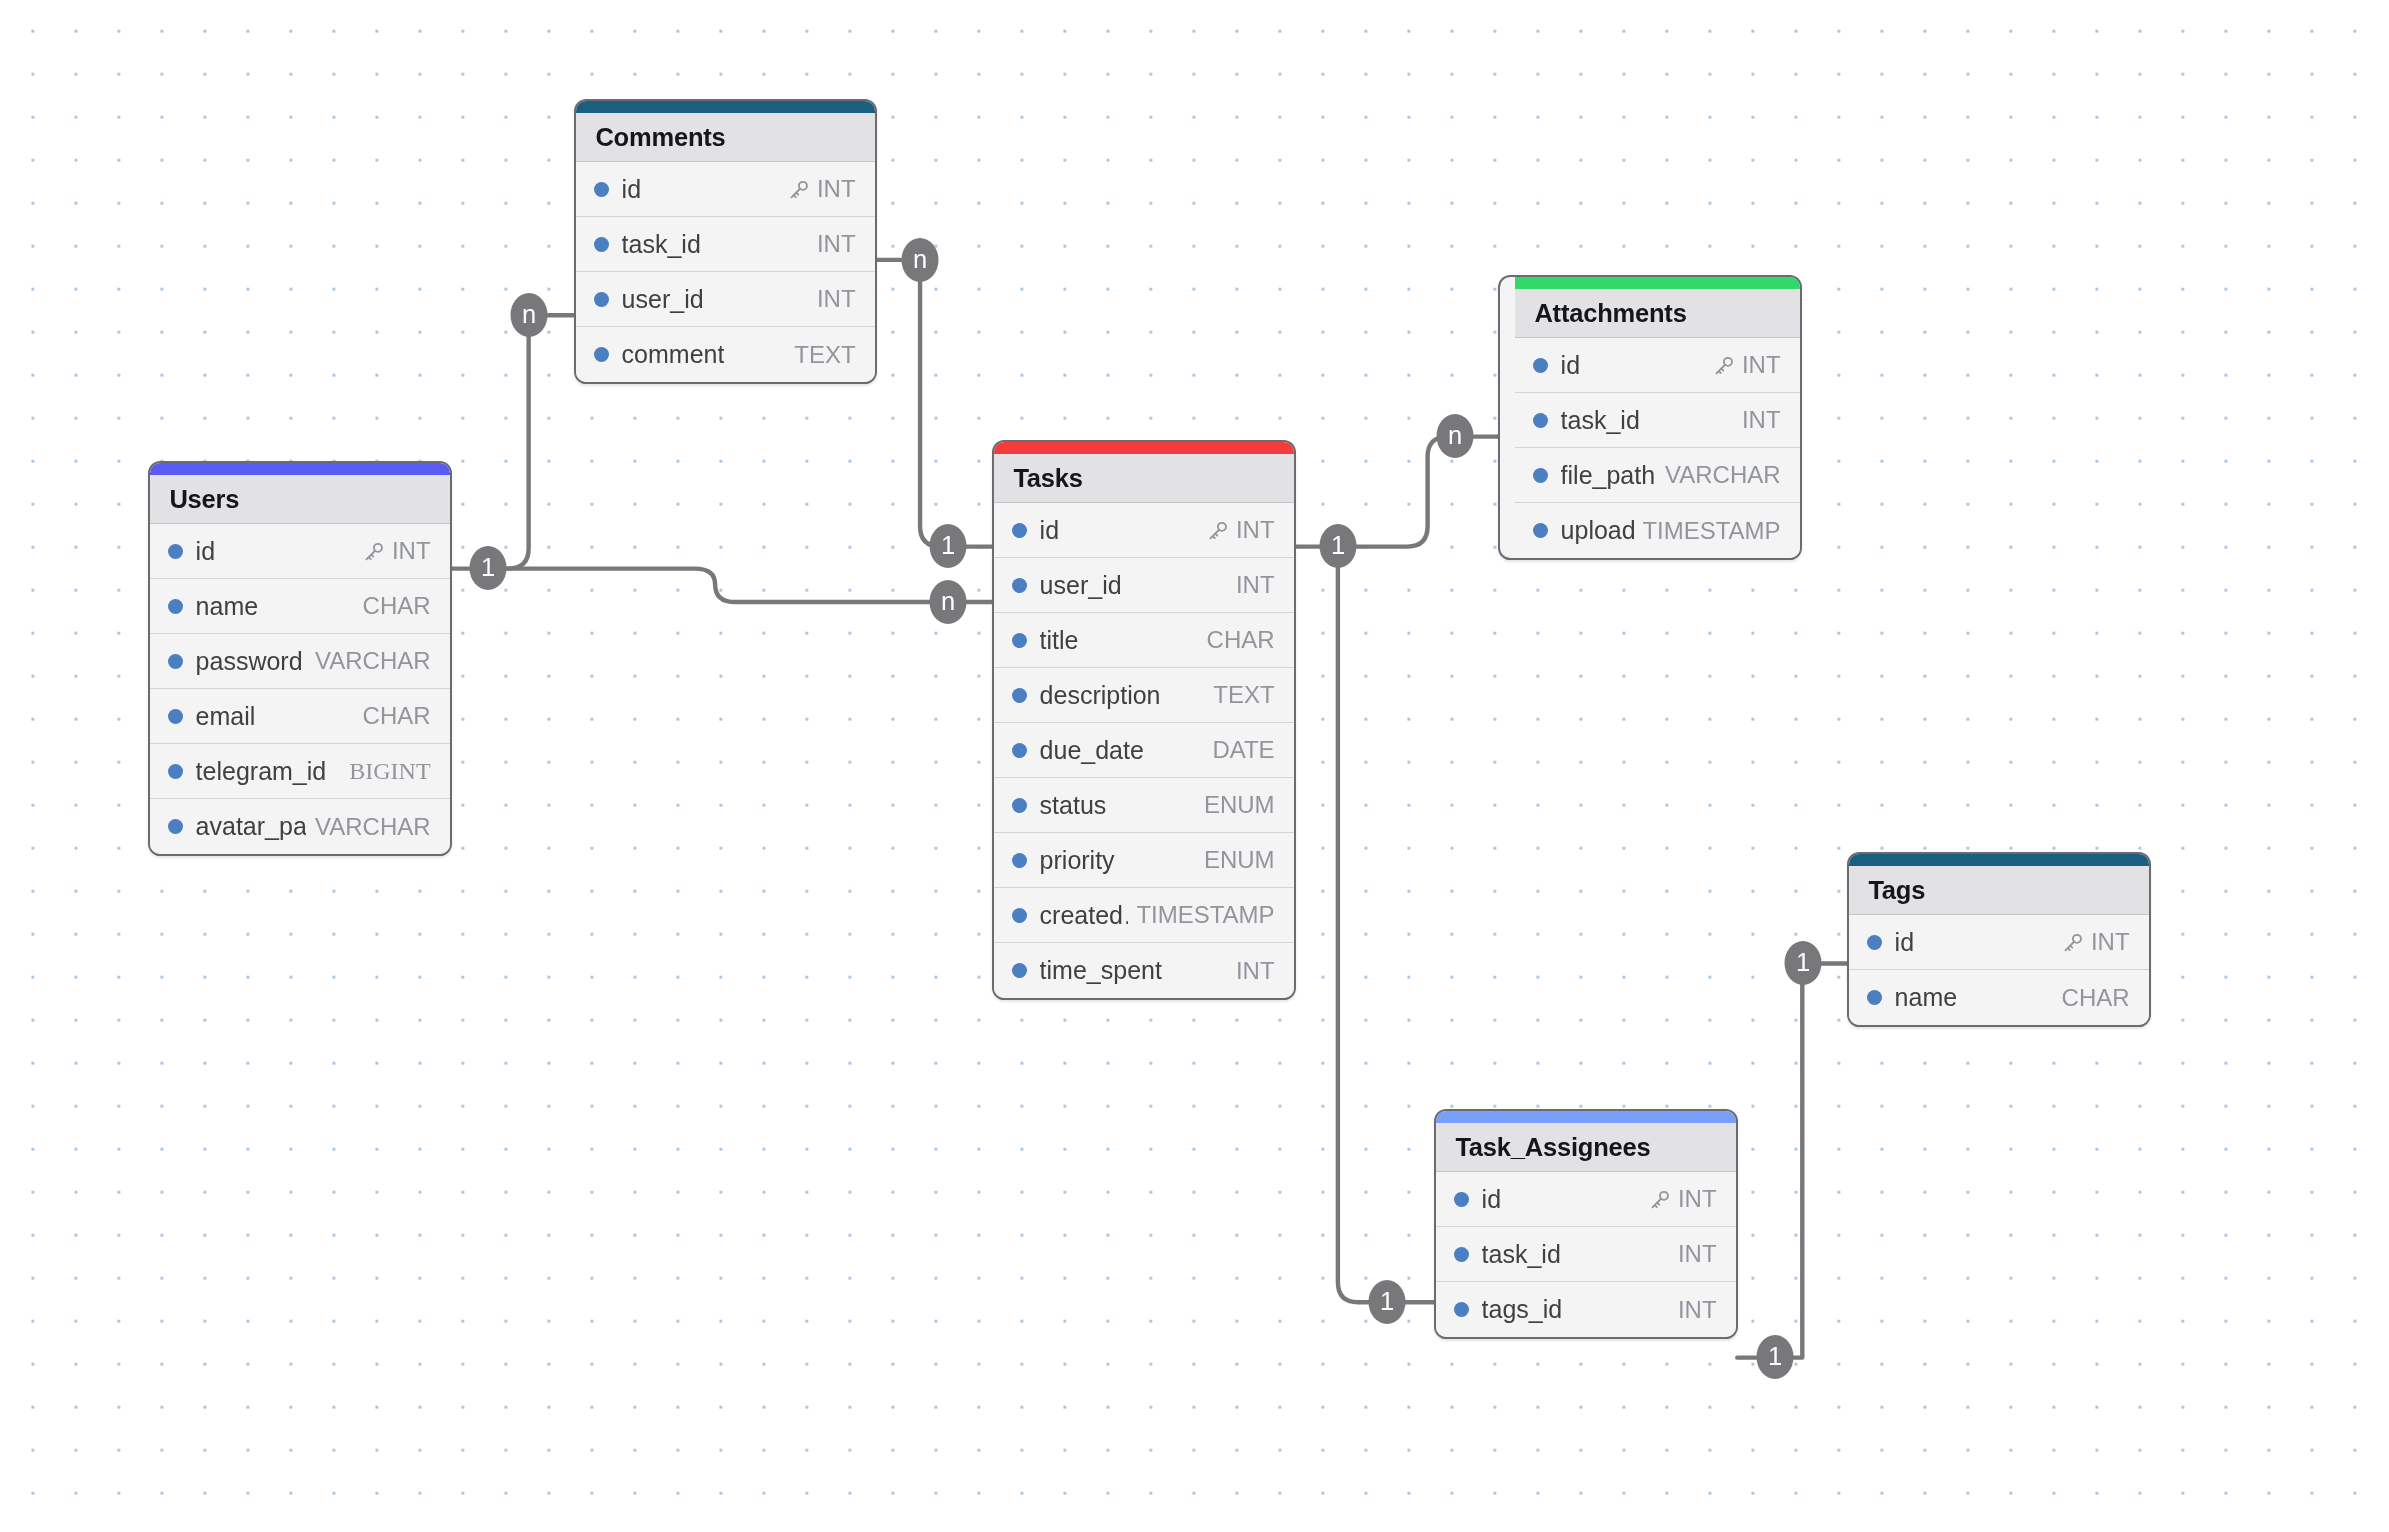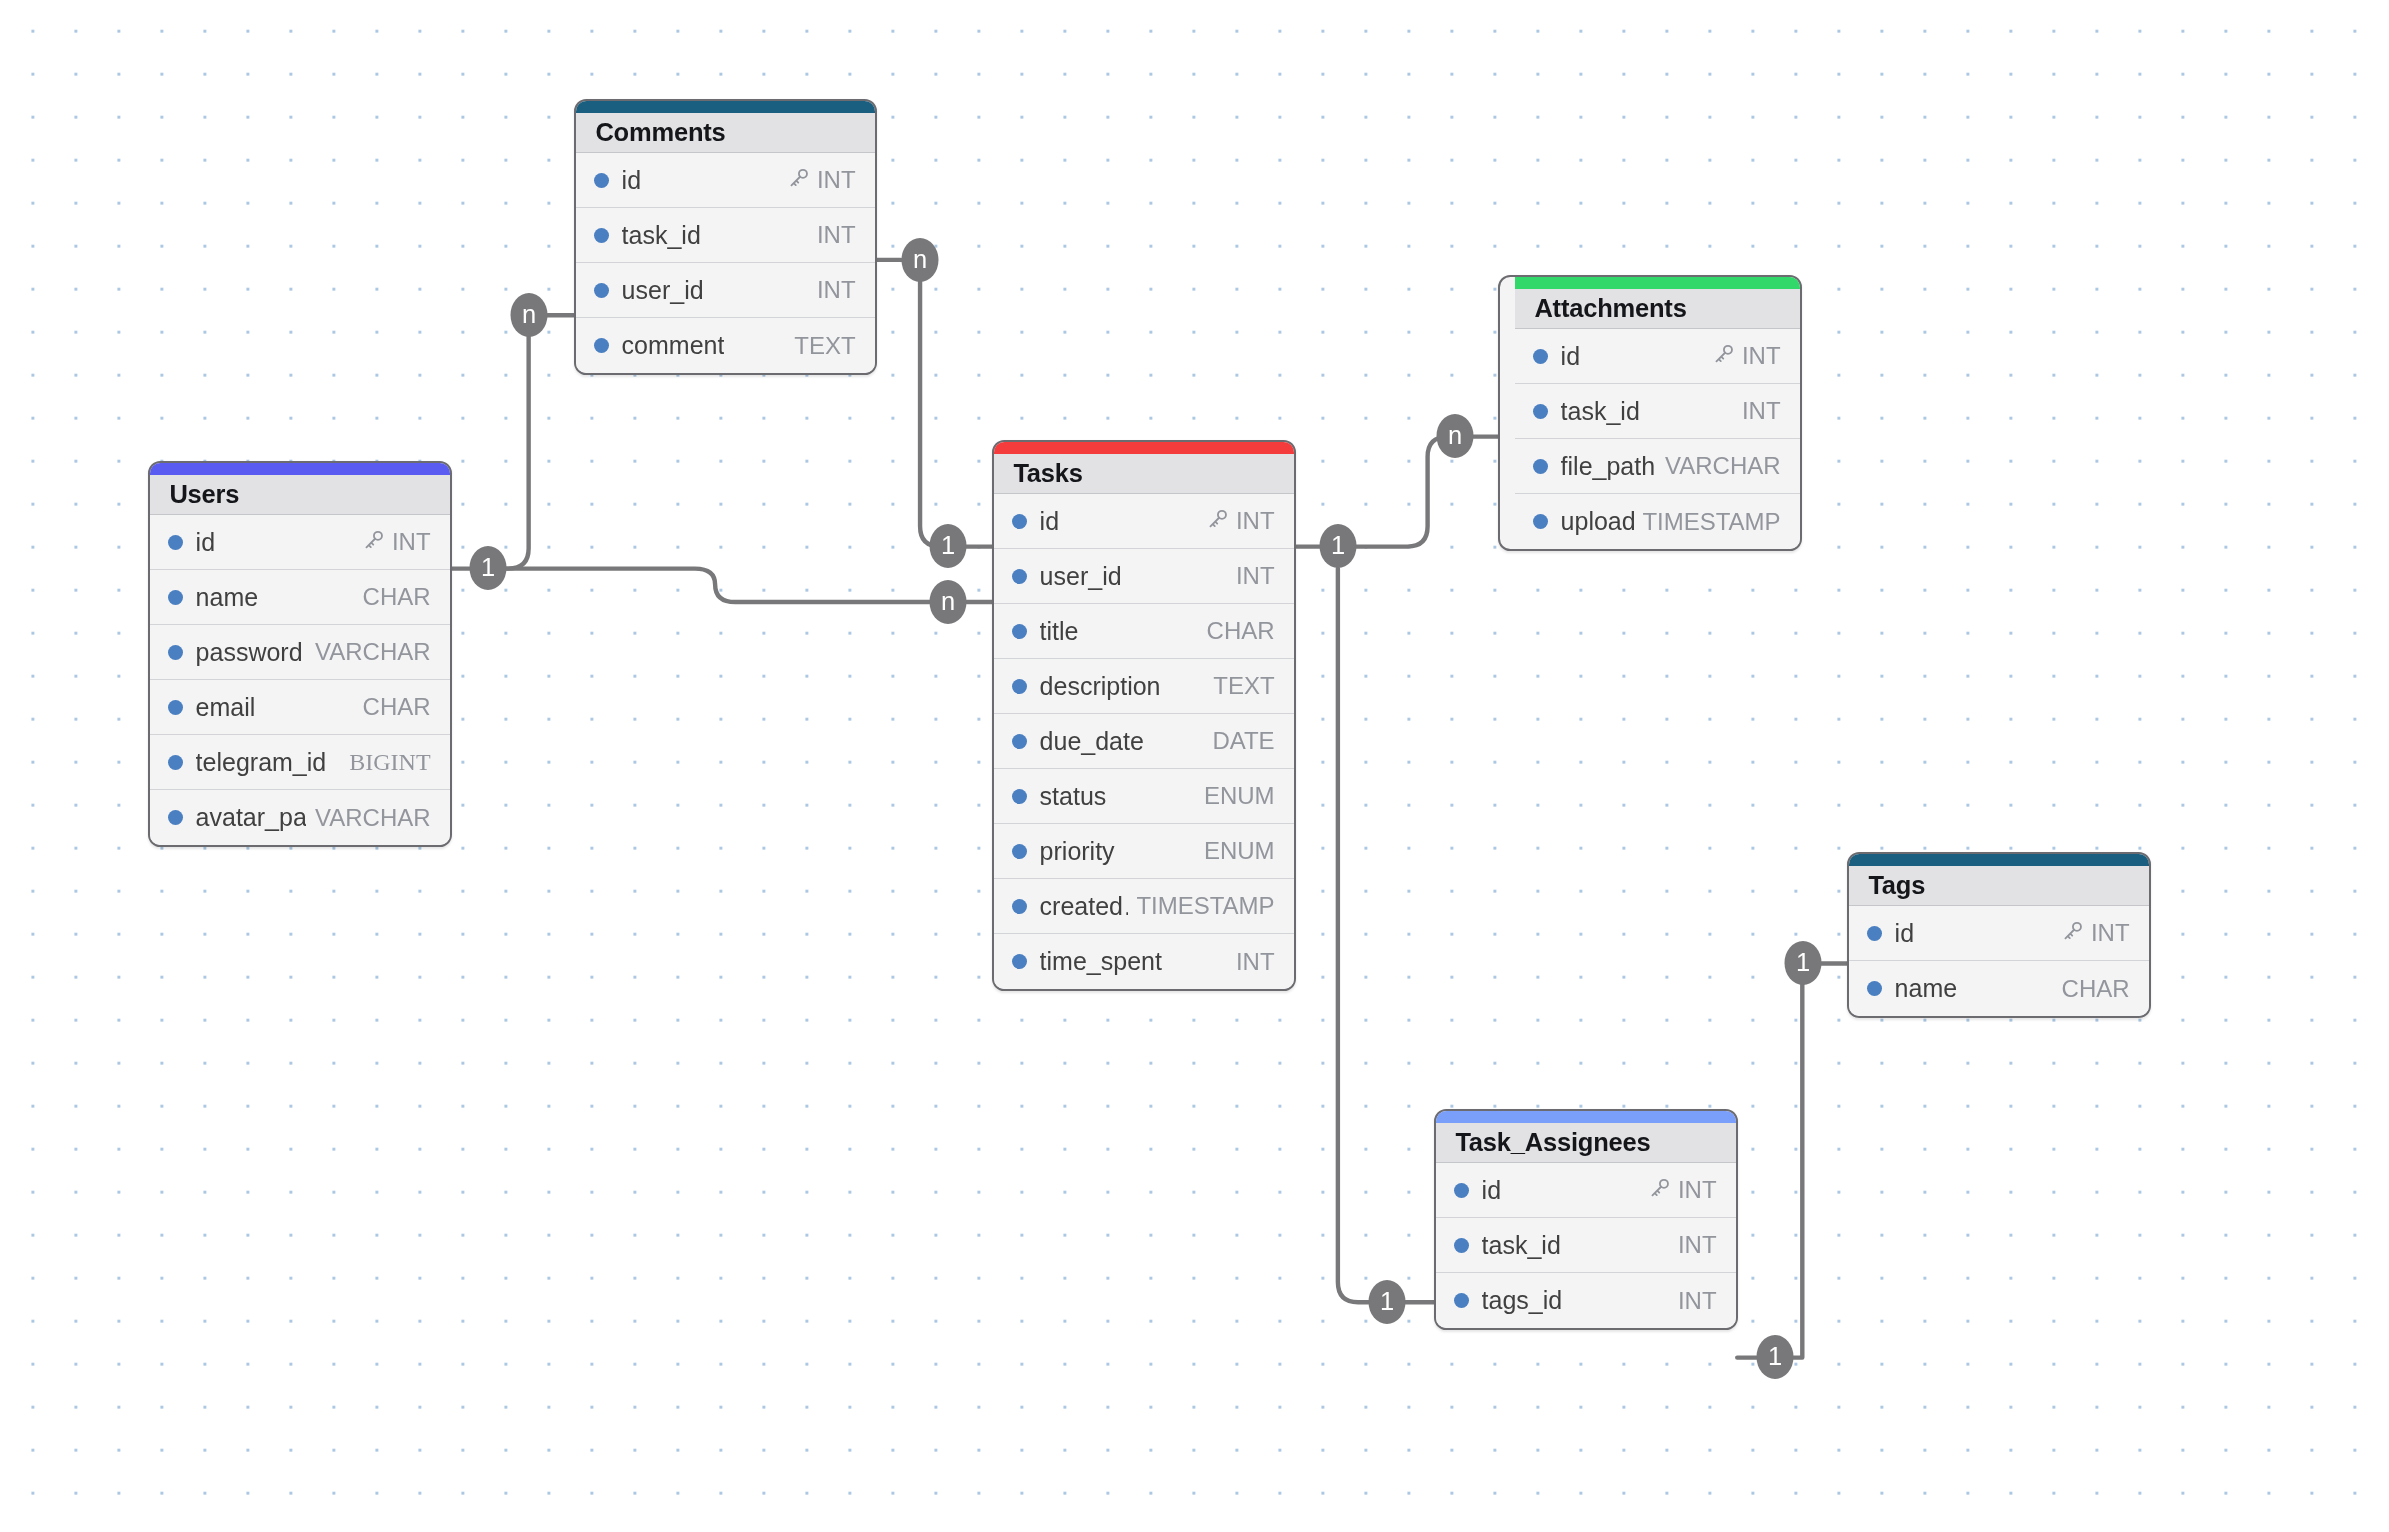--- a/index.html
+++ b/index.html
@@ -66,21 +66,21 @@
     background: #f4f4f5;
     overflow: hidden;
     z-index: 2;
     box-shadow: 0 1.8px 2.6px rgba(0,0,0,0.10);
   }
   .tbl-accent {
     height: 12.3px;
     width: 100%;
   }
   .tbl-title {
-    height: 40px;
+    height: 49px;
     background: #e2e2e5;
     display: flex;
     align-items: center;
     padding: 0 0 0 19.4px;
     font-size: 25.5px;
     font-weight: bold;
     color: #14161a;
     border-bottom: 1.8px solid #c5c6ca;
     letter-spacing: -0.2px;
   }
@@ -103,20 +103,21 @@
   }
   .fld-name {
     font-size: 25px;
     color: #404040;
     white-space: nowrap;
     overflow: hidden;
   }
   .fld-right {
     margin-left: auto;
     display: flex;
+    align-items: center;
     gap: 6.2px;
     flex: 0 0 auto;
     padding-left: 8.8px;
   }
   .fld-type {
     font-size: 24px;
     color: #92959c;
     white-space: nowrap;
   }
   .key-icon { display: block; flex: 0 0 auto; }

